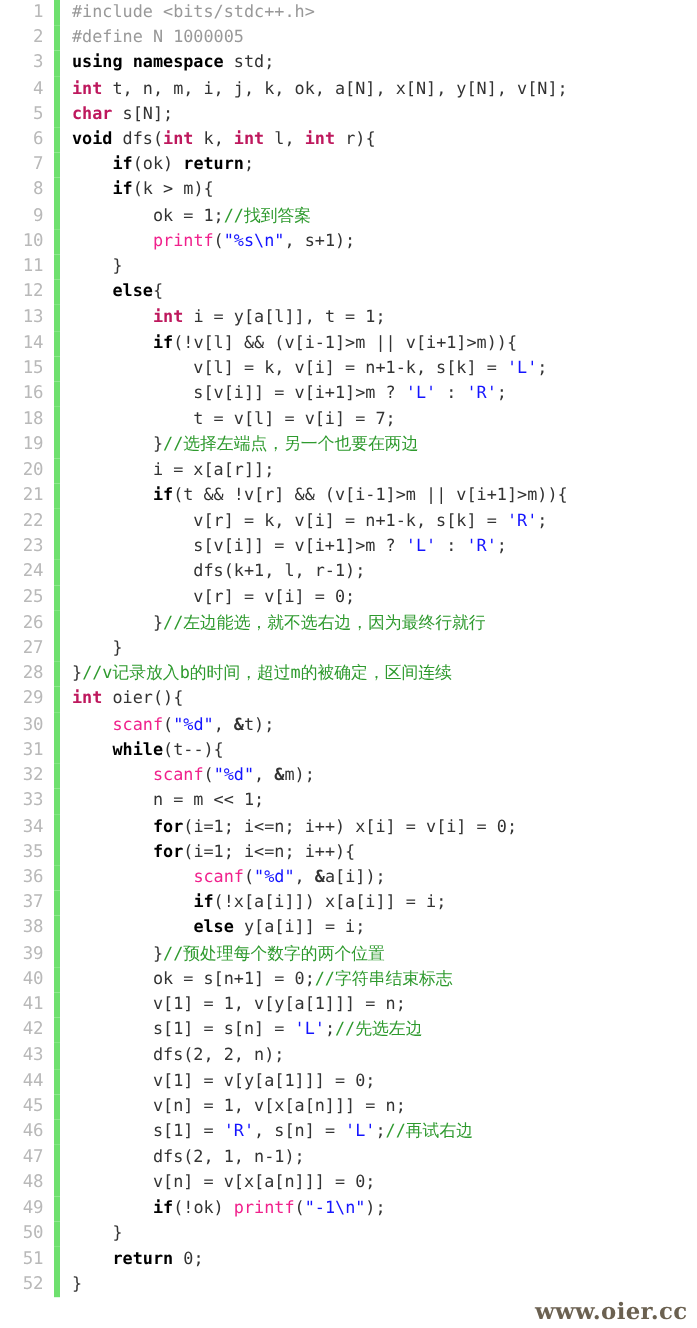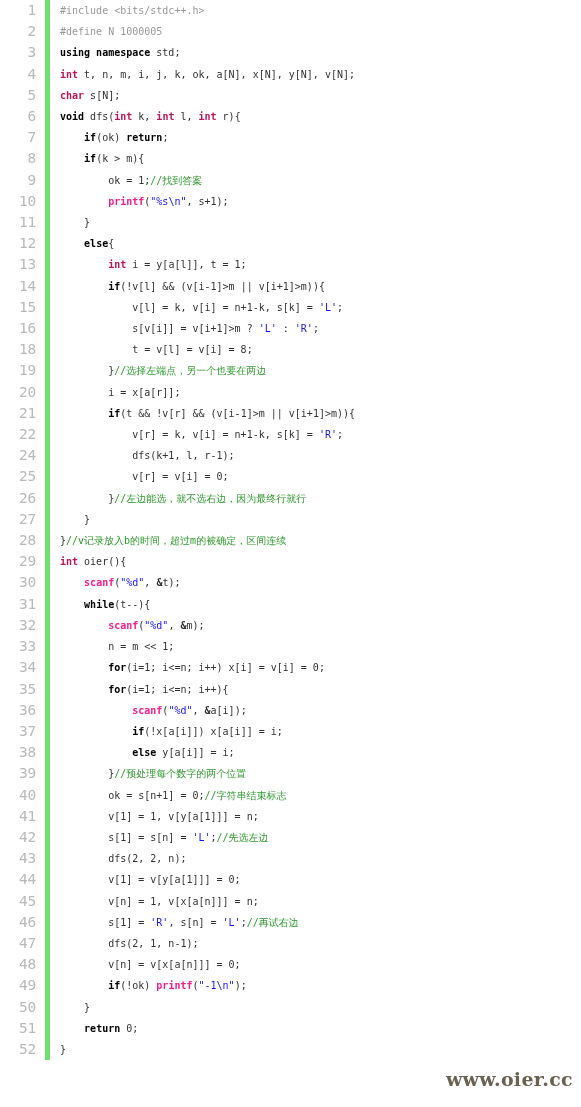--- a/index.html
+++ b/index.html
@@ -39,42 +39,42 @@
     line-height: 21.2px;
     font-family: "DejaVu Sans Mono", "Liberation Mono", monospace;
     border-right: 5px solid #6ee06e;
     user-select: none;
     background: #ffffff;
     letter-spacing: -0.2px;
   }
   .code-cell {
     vertical-align: top;
     padding: 0 0 0 10px;
-    font-size: 10px;
+    font-size: 14px;
     line-height: 21.2px;
     color: #333333;
     white-space: pre;
     font-family: "DejaVu Sans Mono", "Liberation Mono", monospace;
     background: #ffffff;
     overflow: visible;
   }
   
   .tok-plain   { color: #333333; }
   .tok-kw      { color: #000000; font-weight: bold; }
   .tok-type    { color: #be185d; font-weight: bold; }
   .tok-pre     { color: #999999; }
-  .tok-fn      { color: #f0218c; font-weight: bold; }
+  .tok-fn      { color: #f0218c; font-weight: normal; }
   .tok-str     { color: #1414ff; }
   .tok-chr     { color: #1414ff; }
   .tok-com     { color: #2e9a2e; }
   .tok-op      { color: #333333; font-weight: bold; }
   .watermark {
     position: absolute;
     right: 8px;
-    bottom: 17px;
+    bottom: 3px;
     font-family: "DejaVu Serif", "Liberation Serif", serif;
     font-weight: bold;
     font-size: 19px;
     color: #6b6151;
     letter-spacing: 0.3px;
     user-select: none;
   }
 </style>
 </head>
 <body>
@@ -141,37 +141,41 @@
         <tr class="code-row">
           <td class="gutter-cell">15</td>
           <td class="code-cell"><span class="tok-plain">            v[l] = k, v[i] = n+1-k, s[k] = </span><span class="tok-chr">'L'</span><span class="tok-plain">;</span></td>
         </tr>
         <tr class="code-row">
           <td class="gutter-cell">16</td>
           <td class="code-cell"><span class="tok-plain">            s[v[i]] = v[i+1]&gt;m ? </span><span class="tok-chr">'L'</span><span class="tok-plain"> : </span><span class="tok-chr">'R'</span><span class="tok-plain">;</span></td>
         </tr>
         <tr class="code-row">
           <td class="gutter-cell">18</td>
-          <td class="code-cell"><span class="tok-plain">            t = v[l] = v[i] = 8;</span></td>
+          <td class="code-cell"><span class="tok-plain">            t = v[l] = v[i] = 7;</span></td>
         </tr>
         <tr class="code-row">
           <td class="gutter-cell">19</td>
           <td class="code-cell"><span class="tok-plain">        }</span><span class="tok-com">//选择左端点，另一个也要在两边</span></td>
         </tr>
         <tr class="code-row">
           <td class="gutter-cell">20</td>
           <td class="code-cell"><span class="tok-plain">        i = x[a[r]];</span></td>
         </tr>
         <tr class="code-row">
           <td class="gutter-cell">21</td>
           <td class="code-cell"><span class="tok-plain">        </span><span class="tok-kw">if</span><span class="tok-plain">(t &amp;&amp; !v[r] &amp;&amp; (v[i-1]&gt;m || v[i+1]&gt;m)){</span></td>
         </tr>
         <tr class="code-row">
           <td class="gutter-cell">22</td>
           <td class="code-cell"><span class="tok-plain">            v[r] = k, v[i] = n+1-k, s[k] = </span><span class="tok-chr">'R'</span><span class="tok-plain">;</span></td>
+        </tr>
+        <tr class="code-row">
+          <td class="gutter-cell">23</td>
+          <td class="code-cell"><span class="tok-plain">            s[v[i]] = v[i+1]&gt;m ? </span><span class="tok-chr">'L'</span><span class="tok-plain"> : </span><span class="tok-chr">'R'</span><span class="tok-plain">;</span></td>
         </tr>
         <tr class="code-row">
           <td class="gutter-cell">24</td>
           <td class="code-cell"><span class="tok-plain">            dfs(k+1, l, r-1);</span></td>
         </tr>
         <tr class="code-row">
           <td class="gutter-cell">25</td>
           <td class="code-cell"><span class="tok-plain">            v[r] = v[i] = 0;</span></td>
         </tr>
         <tr class="code-row">

